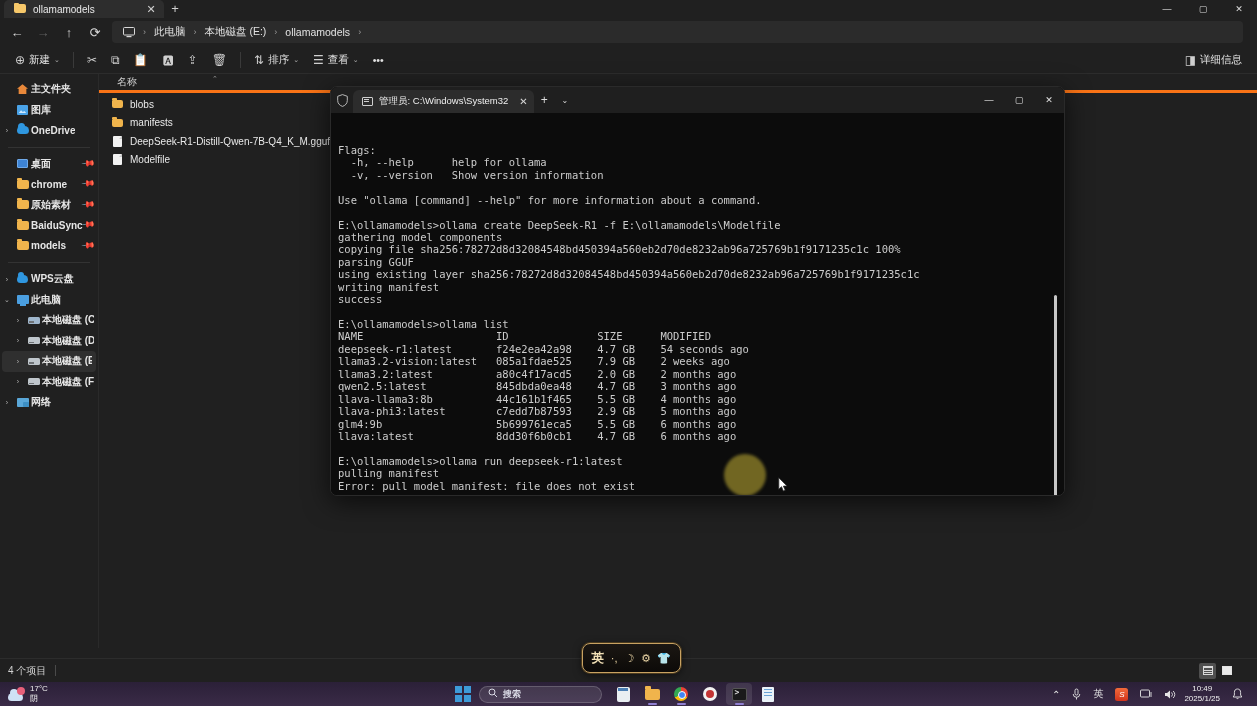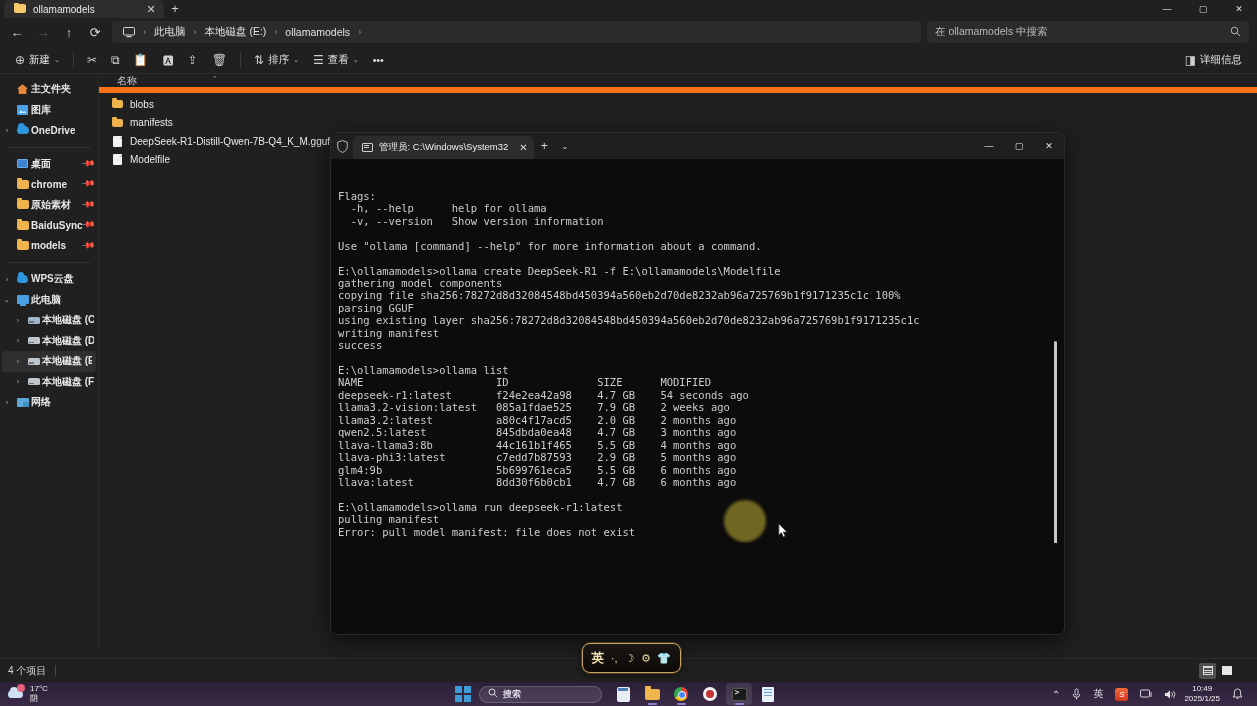--- a/index.html
+++ b/index.html
@@ -114,21 +114,21 @@
   .ic-pc::after{content:"";position:absolute;left:3px;top:9px;width:6px;height:1.5px;background:#4b9fe0;}
   .ic-drive { width:12px;height:7px;background:#bfc6cc;border-radius:1.5px;position:relative;}
   .ic-drive.sys{background:#9fb6cc;}
   .ic-drive::after{content:"";position:absolute;left:1.5px;bottom:1px;width:5px;height:1.5px;background:#6e7276;}
   .ic-net { width:12px;height:9px;background:#5aa7d8;border-radius:1px;position:relative;}
   .ic-net::after{content:"";position:absolute;left:6px;top:4px;width:6px;height:5px;background:#3d8fc4;border-radius:1px;}
 
   .filepane { flex: 1; position: relative; }
   .col-header {
     height: 19px; display: flex; align-items: center; font-size: 10px;
-    color: #cfcfcf; border-bottom: 6px solid #f97316; padding-left: 18px;
+    color: #cfcfcf; border-bottom: 3px solid #f97316; padding-left: 18px;
     position: relative;
   }
   .col-name { width: 207px; }
   .col-sort-caret {
     position: absolute; left: 113px; top: 1px; font-size: 7px; color: #9a9a9a;
   }
   .filelist { padding-top: 2px; }
   .filerow {
     height: 18.5px; display: flex; align-items: center; font-size: 10px;
     color: #e9e9e9; padding-left: 12px; gap: 6px;
@@ -147,24 +147,24 @@
   }
   .status-sep { width:1px; height:11px; background:#4a4a4a; margin:0 9px; }
   .viewbtns { margin-left: auto; display: flex; gap: 2px; padding-right: 14px;}
   .vbtn { width: 17px; height: 16px; border-radius: 2px; display:flex;align-items:center;justify-content:center;}
   .vbtn.active { background: #4f4f4f; }
   .vb-lines { width:10px;height:9px;background:repeating-linear-gradient(#d9d9d9 0 1.2px, transparent 1.2px 2.6px); border:1px solid #d9d9d9;}
   .vb-grid { width:10px;height:9px;border:1.5px solid #e2e2e2;background:#e9e9e9;}
 
   
   #terminal {
-    position: absolute; left: 330px; top: 86px; width: 735px; height: 503px;
+    position: absolute; left: 330px; top: 86px; width: 735px; height: 410px;
     background: #0c0c0c; border-radius: 7px;
     box-shadow: 0 6px 26px rgba(0,0,0,.65);
-    overflow: hidden; border: 1px solid #2a2a2a; margin-top: 46px;
+    overflow: hidden; border: 1px solid #2a2a2a;
   }
   .term-titlebar {
     height: 26px; display: flex; align-items: stretch; background: #1f1f1f;
   }
   .term-shield { width: 22px; display:flex;align-items:center;justify-content:center; }
   .term-tab {
     display: flex; align-items: center; gap: 6px; padding: 0 6px 0 9px;
     background: #2c2c2c; border-radius: 6px 6px 0 0; margin-top: 3px;
     font-size: 9.5px; color: #efefef; white-space: nowrap;
   }
@@ -209,21 +209,21 @@
   }
   #imebar span { font-size: 11px; color: #e8d3a4; }
   #imebar .ime-mode { font-size: 12.5px; font-weight: bold; color: #f2e0b6; }
 
   
   #taskbar {
     position: absolute; left: 0; bottom: 0; width: 1257px; height: 24px;
     background: linear-gradient(#2b2038, #3a2b47);
     display: flex; align-items: center;
   }
-  .weather { display:flex; gap:5px; padding-left: 8px; width: 180px;}
+  .weather { display:flex; align-items:center; gap:5px; padding-left: 8px; width: 180px;}
   .w-ic { width: 17px; height: 15px; position: relative; }
   .w-cloud { position:absolute; left:0; bottom:1px; width:15px;height:8px;background:#cfe2f5;border-radius:5px 5px 4px 4px;}
   .w-cloud::before{content:"";position:absolute;left:2px;top:-3.5px;width:8px;height:8px;background:#cfe2f5;border-radius:50%;}
   .w-badge { position:absolute; right:0; top:0; width:8px;height:8px;border-radius:50%;background:#e8607a;}
   .w-txt { font-size: 8px; color: #f0f0f0; line-height: 10px; }
   .tb-center { position: absolute; left: 455px; display: flex; align-items: center; gap: 3px; font-weight: bold; }
   .start-ic { width: 16px; height: 16px; display:grid; grid-template-columns:1fr 1fr; grid-gap:1.5px; }
   .start-ic i { background: #3d9bd9; display:block; }
   .tb-search {
     width: 123px; height: 17px; border-radius: 9px;
@@ -282,29 +282,20 @@
             <rect x="3.5" y="9" width="5" height="1.2" fill="#d8d8d8"></rect>
           </svg>
       </span>
       <span class="sep">›</span>
       <span class="crumb">此电脑</span>
       <span class="sep">›</span>
       <span class="crumb">本地磁盘 (E:)</span>
       <span class="sep">›</span>
       <span class="crumb">ollamamodels</span>
       <span class="sep">›</span>
-    </div>
-    <div class="searchbox">
-      <span class="sp">在 ollamamodels 中搜索</span>
-      <span>
-        <svg width="11" height="11" viewBox="0 0 11 11">
-            <circle cx="4.5" cy="4.5" r="3.3" fill="none" stroke="#b9b9b9" stroke-width="1"></circle>
-            <line x1="7" y1="7" x2="10" y2="10" stroke="#b9b9b9" stroke-width="1"></line>
-          </svg>
-      </span>
     </div>
   </div>
 
   <div class="cmdbar">
     <div class="cmd">
       <span class="gl">⊕</span>
       <span>新建</span>
       <span class="chev">⌄</span>
     </div>
     <div class="cmdsep"></div>

